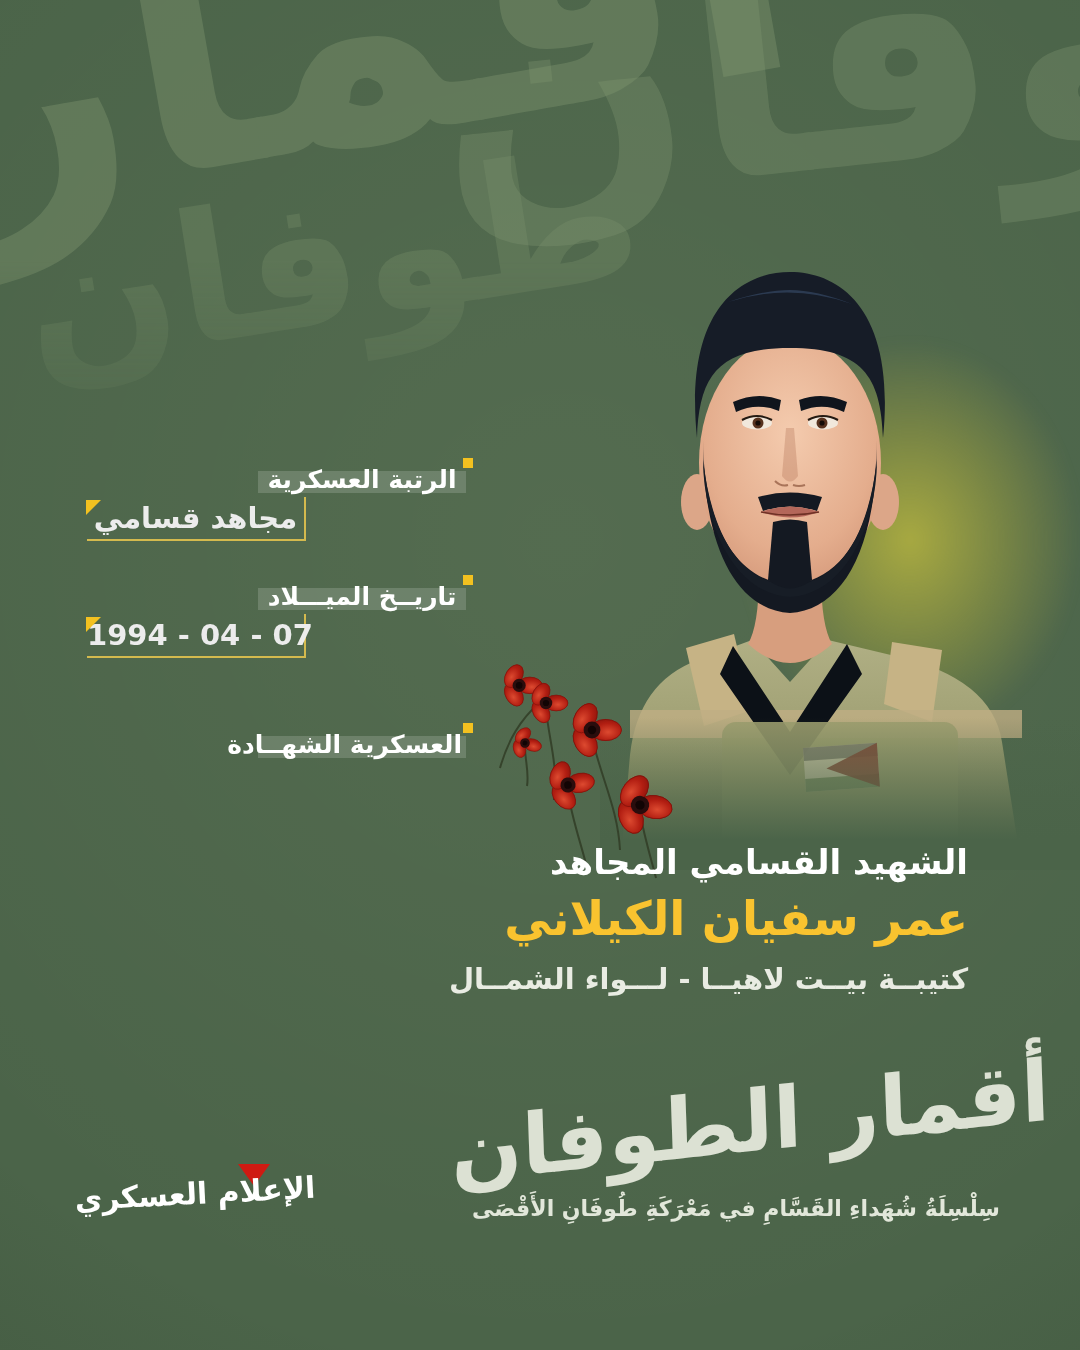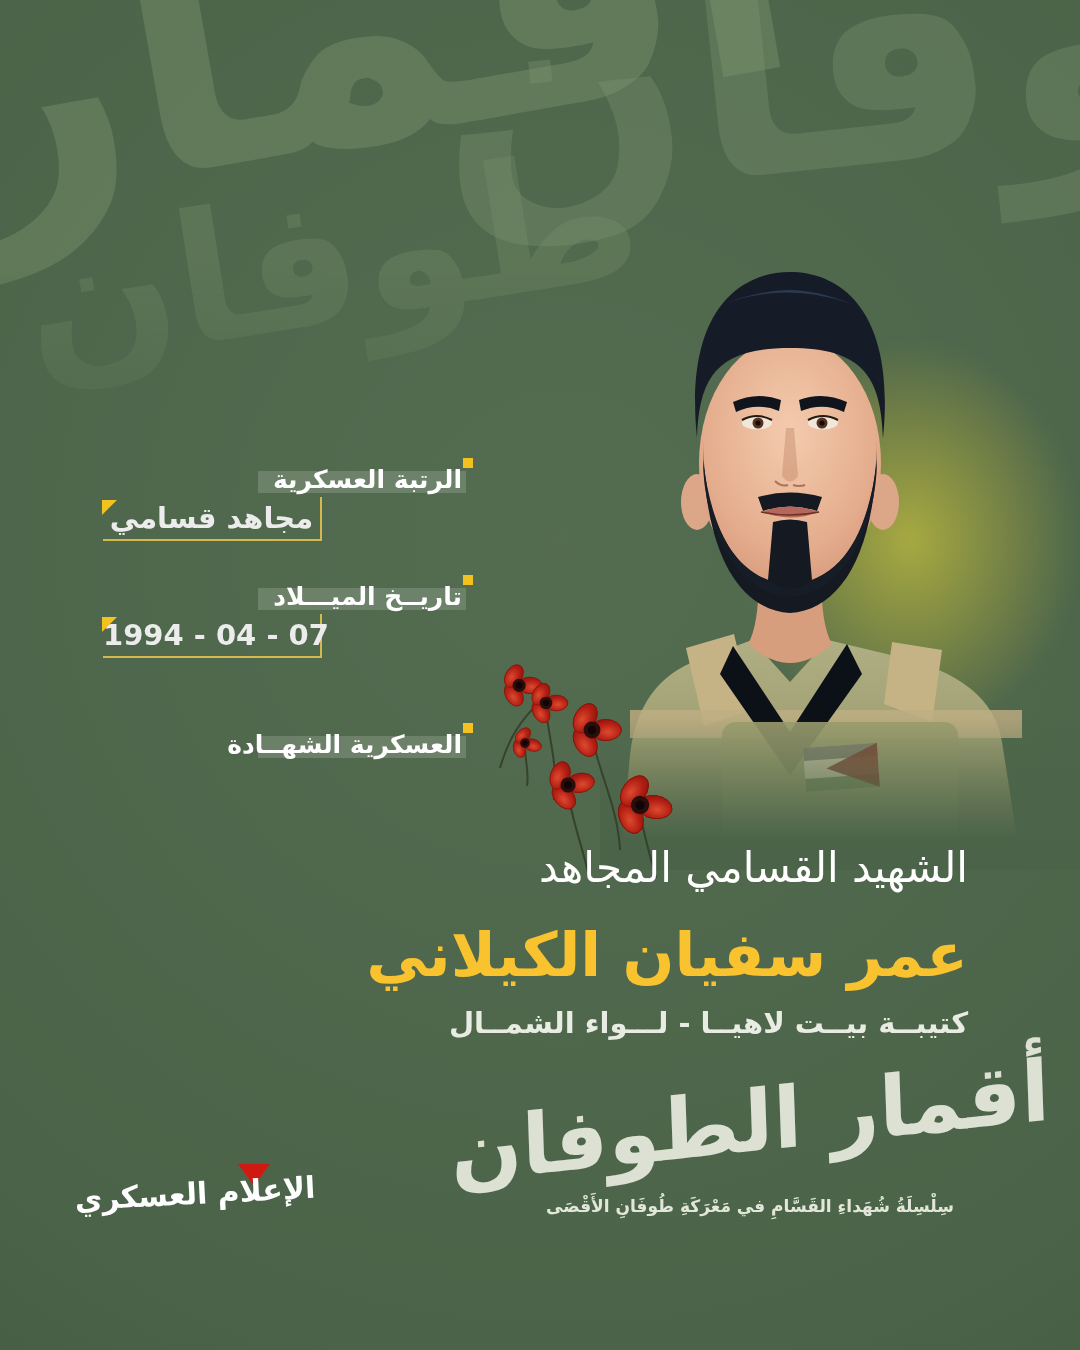--- a/index.html
+++ b/index.html
@@ -28,56 +28,56 @@
     filter:blur(6px);
   }
   
   .info-block{position:absolute;left:85px;width:389px;height:96px;}
   .ib-square{position:absolute;right:1px;top:0;width:10px;height:10px;background:#f3c120;}
   .ib-bar{
     position:absolute;right:8px;top:13px;width:208px;height:22px;
     background:rgba(255,255,255,0.16);
   }
   .ib-label{
-    display:block;text-align:right;padding-left:4px;padding-right:4px;
+    display:block;text-align:center;padding-left:4px;padding-right:4px;
     font-size:25px;font-weight:700;color:#ffffff;line-height:30px;margin-top:-6px;
     white-space:nowrap;
   }
   .ib-bracket{
     position:absolute;left:2px;top:39px;width:219px;height:44px;
-    border-left:none;border-right:2.5px solid #d4ba4e;border-bottom:2.5px solid #d4ba4e;margin-left:16px;
+    border-left:none;border-right:2.5px solid #d4ba4e;border-bottom:2.5px solid #d4ba4e;
   }
   .ib-corner{
     position:absolute;left:-1px;top:3px;width:0;height:0;
     border-top:15px solid #f3c120;border-right:15px solid transparent;
   }
   .ib-value{
     display:block;width:100%;text-align:center;font-size:29px;font-weight:700;
     color:#ececec;line-height:42px;white-space:nowrap;
   }
   #block-rank{top:458px;}
   #block-birth{top:575px;}
   #block-martyrdom{top:723px;}
   
   .title-block{position:absolute;left:380px;top:840px;width:588px;text-align:right;}
-  .pre-title{font-size:42px;font-weight:400;color:#ffffff;line-height:1.35;}
-  .martyr-name{font-size:61px;font-weight:700;color:#f9c32f;line-height:1.25;margin-top:20px;white-space:nowrap;}
+  .pre-title{font-size:34px;font-weight:700;color:#ffffff;line-height:1.35;}
+  .martyr-name{font-size:47px;font-weight:700;color:#f9c32f;line-height:1.25;margin-top:4px;white-space:nowrap;}
   .unit-line{font-size:29px;font-weight:700;color:#e9ece3;line-height:1.3;margin-top:12px;white-space:nowrap;}
   
   .series-title{
     position:absolute;left:520px;top:1052px;width:460px;height:140px;
     display:flex;align-items:center;justify-content:center;overflow:visible;
   }
   .series-title span{
     display:inline-block;font-size:84px;font-weight:700;color:#dce1d3;
     transform:rotate(-6deg) skewX(-4deg);white-space:nowrap;line-height:1;
   }
   .series-subtitle{
     position:absolute;left:500px;top:1196px;width:500px;text-align:center;
-    font-size:17px;font-weight:700;color:#e2e7da;white-space:nowrap;
+    font-size:22px;font-weight:700;color:#e2e7da;white-space:nowrap;
   }
   
   .publisher{position:absolute;left:70px;top:1158px;width:250px;height:80px;}
   .publisher-text{
     position:absolute;left:0;top:18px;width:100%;text-align:center;
     font-size:30px;font-weight:700;color:#ffffff;white-space:nowrap;
     transform:rotate(-3deg);
   }
   .publisher-tri{
     position:absolute;left:168px;top:6px;width:0;height:0;

